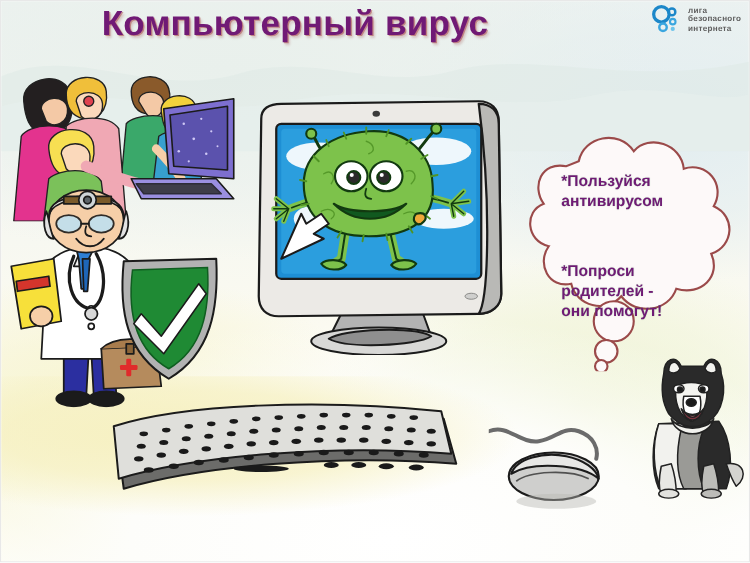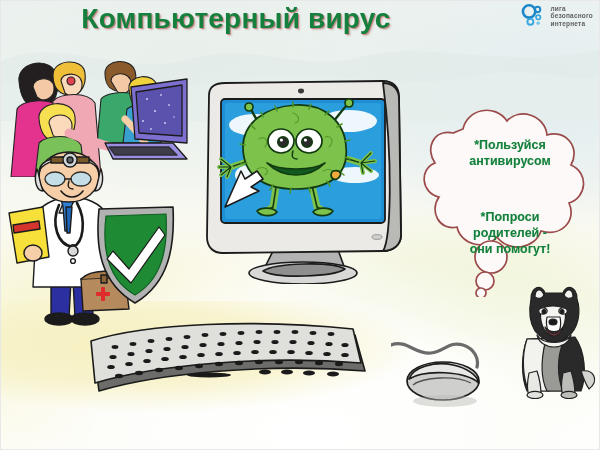--- a/index.html
+++ b/index.html
@@ -37,21 +37,21 @@
   }
 
   
   .title {
     position: absolute;
     left: 0; top: 2px;
     width: 470px;
     text-align: center;
     font-size: 28px;
     font-weight: bold;
-    color: #15803d;
+    color: #701a75;
     letter-spacing: 0.2px;
     text-shadow: 1px 1px 0 rgba(150,0,0,0.35), 2px 2px 2px rgba(120,0,0,0.18);
     font-family: "Liberation Sans", sans-serif;
   }
   .logo {
     position: absolute;
     right: 6px; top: 2px;
     display: flex;
     align-items: center;
     gap: 4px;
@@ -76,28 +76,27 @@
   .mouse    { left: 390px; top: 338px; width: 110px; height: 72px; }
   .dog      { left: 506px; top: 276px; width: 92px;  height: 122px; }
 
   
   .bubble { left: 412px; top: 84px; width: 186px; height: 212px; }
   .bubble-text {
     position: absolute;
     left: 36px;
     top: 36px;
     width: 122px;
-    color: #15803d;
+    color: #701a75;
     font-weight: bold;
     font-size: 12.5px;
     line-height: 16px;
     font-family: "Liberation Sans", sans-serif;
     white-space: pre-line;
     text-shadow: 0 0 1px rgba(17,154,47,0.3);
-    text-align: center;
   }
   .bubble-text .blk { display: block; }
   .bubble-text .blk + .blk { margin-top: 24px; }
 </style>
 </head>
 <body>
 
 <div id="poster">
 
   <div class="bg-base"></div>

